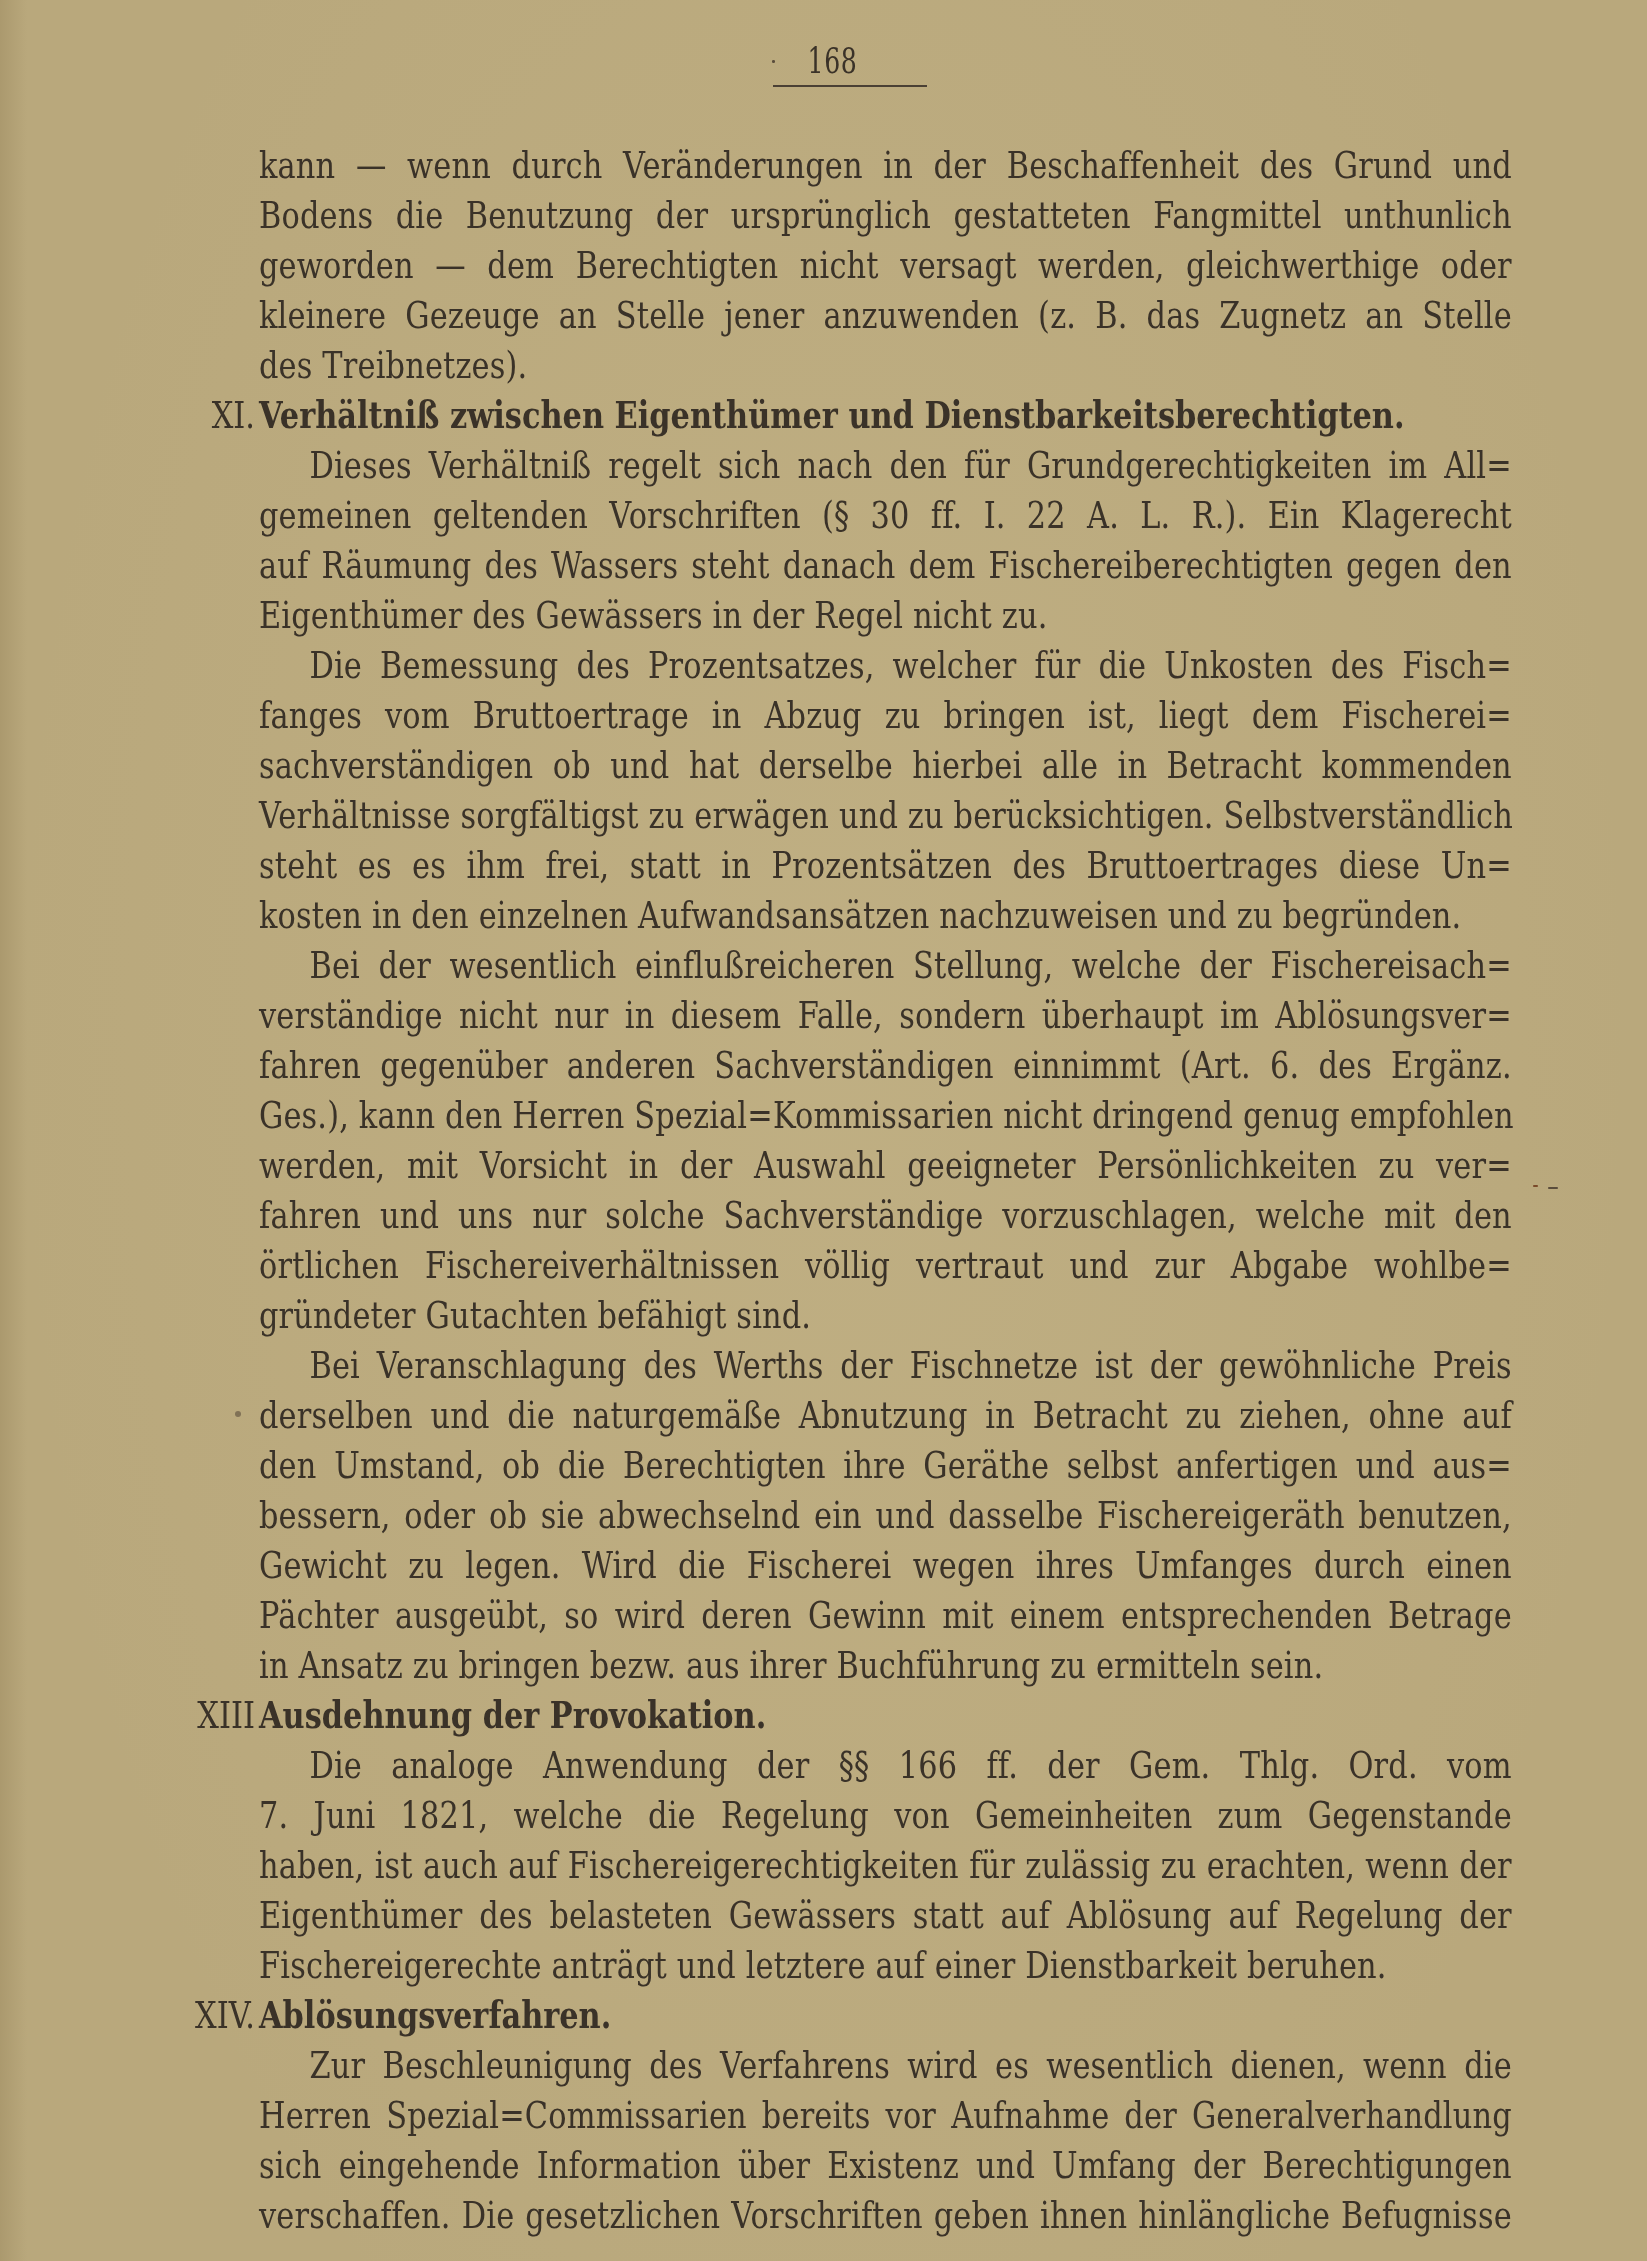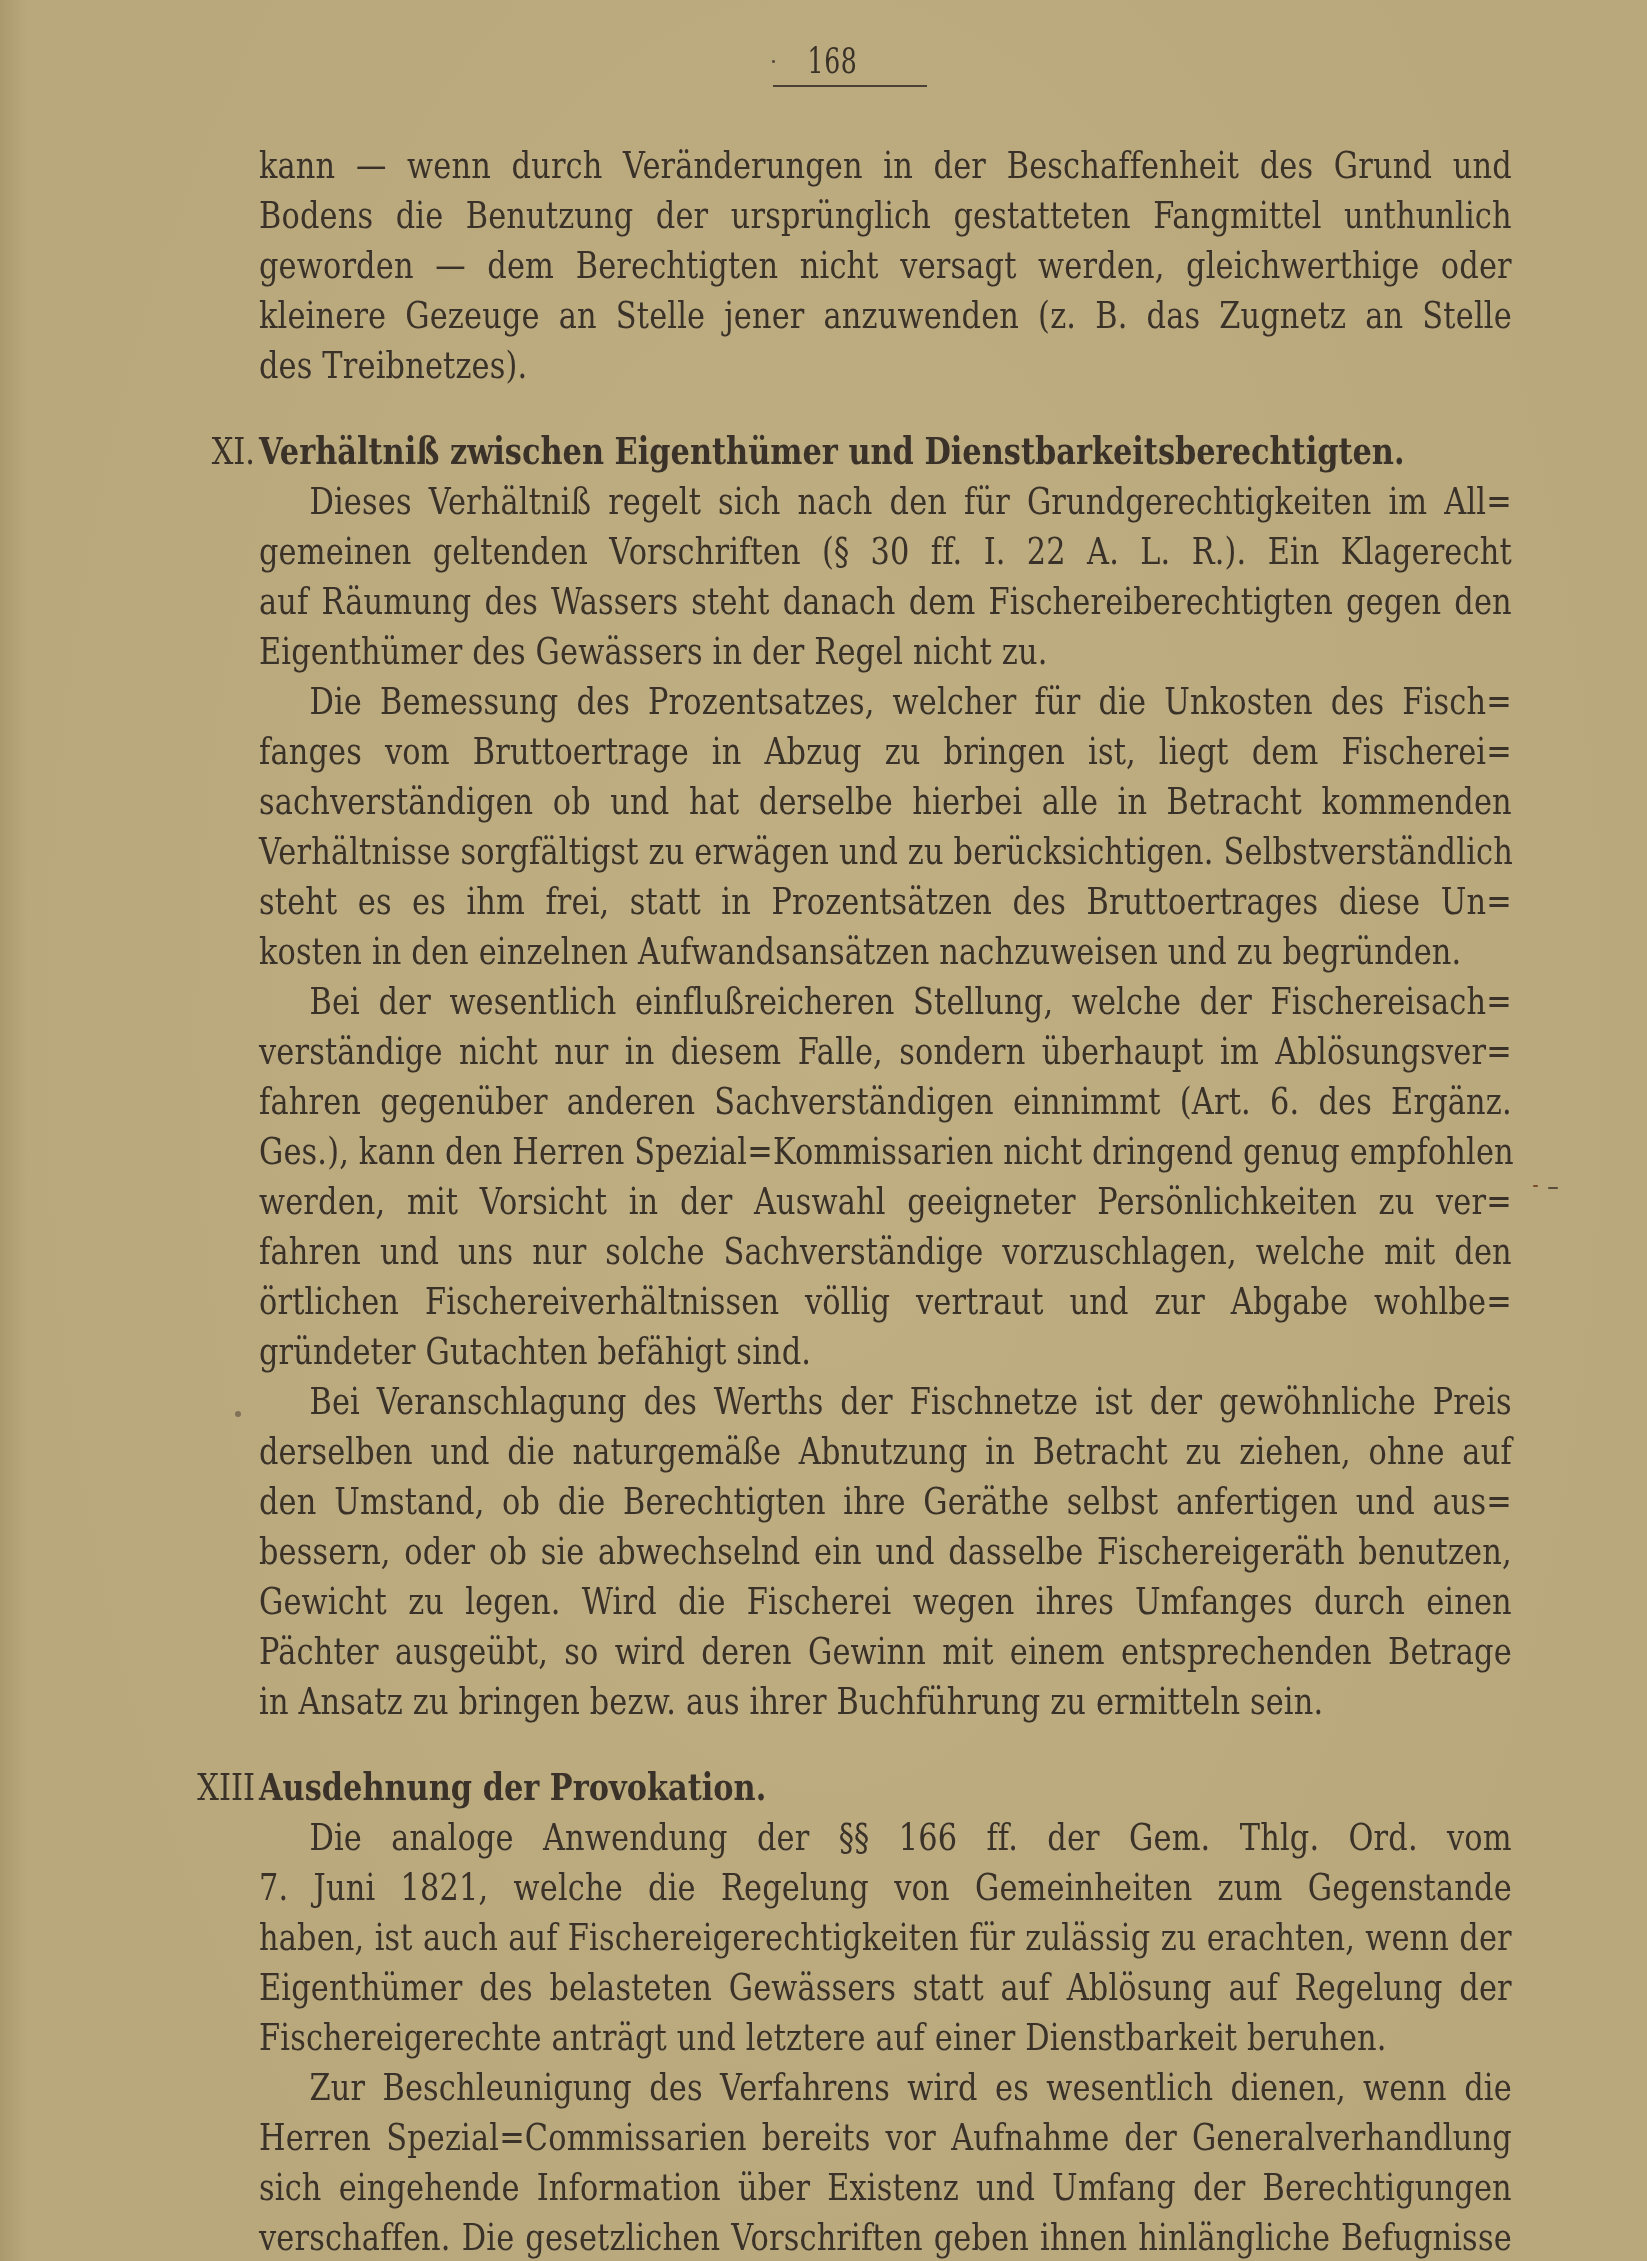--- a/index.html
+++ b/index.html
@@ -31,21 +31,20 @@
     white-space: nowrap; text-align: justify; text-align-last: justify;
     transform: scaleX(0.80); transform-origin: left top; width: 1566px;
     letter-spacing: 0.2px;
     font-family: "DejaVu Serif", serif;
   }
   .line.last { text-align-last: left; }
   .line.indent { padding-left: 63px; box-sizing: border-box; }
   .heading {
     position: relative; height: 50px; font-size: 38px; line-height: 50px;
     white-space: nowrap;
-    margin-top: 36px;
   }
   .heading .num {
     position: absolute; left: -90px; top: 0; width: 86px; text-align: right;
     font-family: "DejaVu Serif", serif; font-weight: normal;
     transform: scaleX(0.80); transform-origin: right top;
   }
   .heading .title {
     display: inline-block; font-weight: bold;
     transform: scaleX(0.80); transform-origin: left top;
     font-family: "DejaVu Serif", serif;
@@ -110,20 +109,21 @@
           <div class="heading"><span class="num">XIII</span><span class="title">Ausdehnung der Provokation.</span></div>
           <div>
             <div class="line indent">Die analoge Anwendung der §§ 166 ff. der Gem. Thlg. Ord. vom</div>
             <div class="line">7. Juni 1821, welche die Regelung von Gemeinheiten zum Gegenstande</div>
             <div class="line">haben, ist auch auf Fischereigerechtigkeiten für zulässig zu erachten, wenn der</div>
             <div class="line">Eigenthümer des belasteten Gewässers statt auf Ablösung auf Regelung der</div>
             <div class="line last">Fischereigerechte anträgt und letztere auf einer Dienstbarkeit beruhen.</div>
           </div>
         </section>
         <section>
+          <div class="heading"><span class="num">XIV.</span><span class="title">Ablösungsverfahren.</span></div>
           <div>
             <div class="line indent">Zur Beschleunigung des Verfahrens wird es wesentlich dienen, wenn die</div>
             <div class="line">Herren Spezial=Commissarien bereits vor Aufnahme der Generalverhandlung</div>
             <div class="line">sich eingehende Information über Existenz und Umfang der Berechtigungen</div>
             <div class="line">verschaffen.  Die gesetzlichen Vorschriften geben ihnen hinlängliche Befugnisse</div>
           </div>
         </section>
       </div>
   </div>
 

